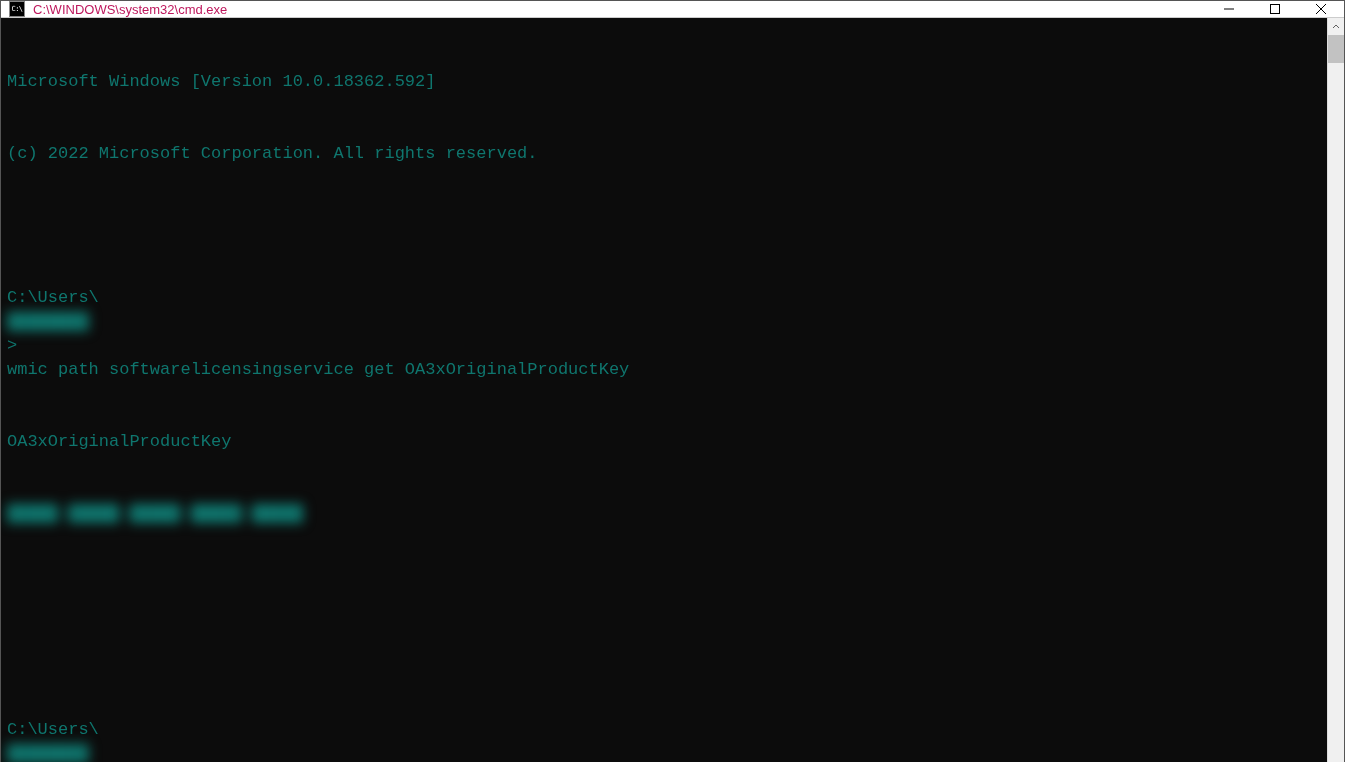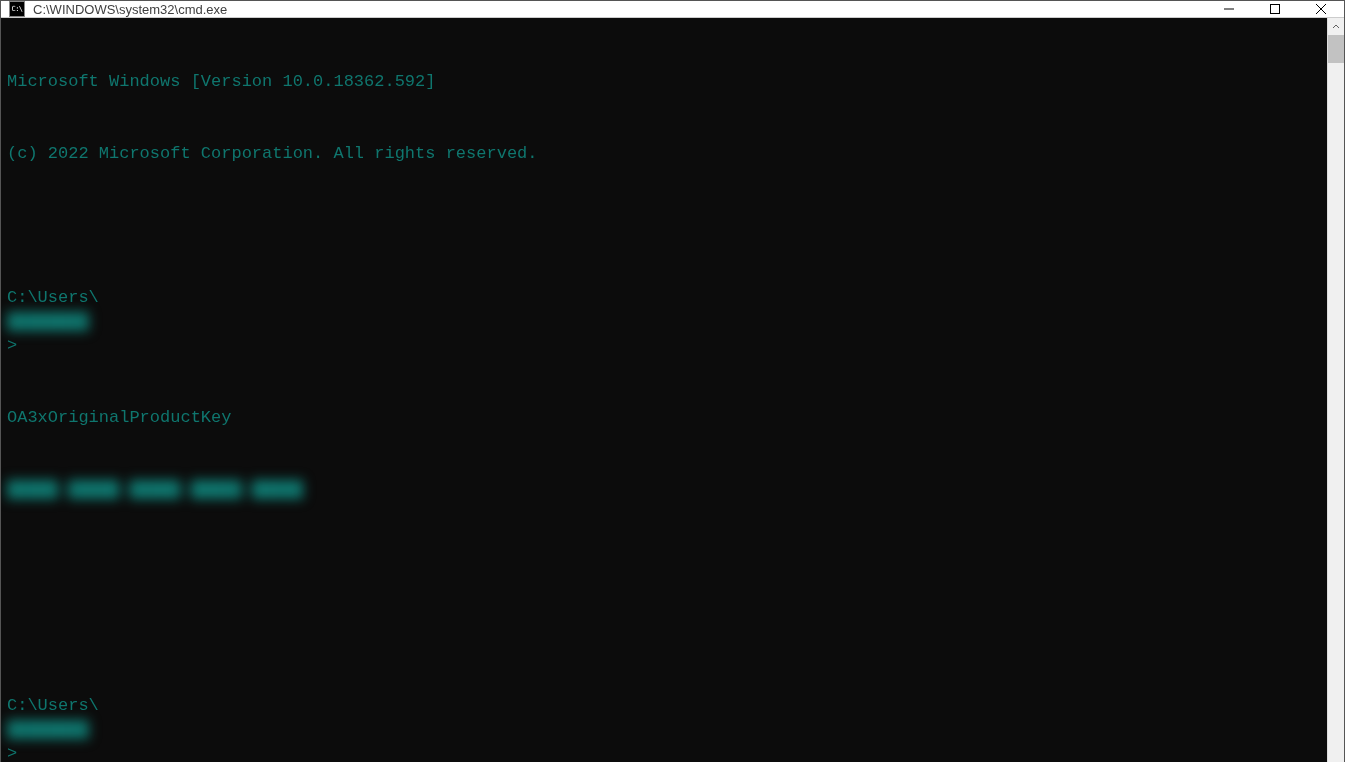--- a/index.html
+++ b/index.html
@@ -42,21 +42,21 @@
     }
     .titlebar-icon-inner {
       color: #fff;
       font-size: 7px;
       font-family: monospace;
       line-height: 1;
       letter-spacing: -0.5px;
     }
     .titlebar-title {
       font-size: 13px;
-      color: #404040;
+      color: #be185d;
       flex: 0 0 auto;
     }
     .titlebar-spacer {
       flex: 1;
     }
     .titlebar-controls {
       display: flex;
       height: 100%;
     }
     .titlebar-btn {
@@ -171,21 +171,21 @@
         </svg>
       </div>
     </div>
   </div>
 
   <div class="content-area">
     <div class="terminal">
       <span class="terminal-line">Microsoft Windows [Version 10.0.18362.592]</span>
       <span class="terminal-line">(c) 2022 Microsoft Corporation. All rights reserved.</span>
       <span class="terminal-line"> </span>
-      <span class="terminal-line prompt-line"><span class="prompt-prefix">C:\Users\</span><span class="prompt-blur">████████</span><span class="prompt-suffix">&gt;</span></span>
+      <span class="terminal-line prompt-line"><span class="prompt-prefix">C:\Users\</span><span class="prompt-blur">████████</span><span class="prompt-suffix">&gt;</span><span>wmic path softwarelicensingservice get OA3xOriginalProductKey</span></span>
       <span class="terminal-line">OA3xOriginalProductKey</span>
       <span class="terminal-line"><span class="blurred">█████-█████-█████-█████-█████</span></span>
       <span class="terminal-line"> </span>
       <span class="terminal-line"> </span>
       <span class="terminal-line prompt-line"><span class="prompt-prefix">C:\Users\</span><span class="prompt-blur">████████</span><span class="prompt-suffix">&gt;</span></span>
     </div>
 
     <div class="scrollbar">
       <div class="scrollbar-btn">
         <svg class="scrollbar-arrow" viewBox="0 0 8 8">

